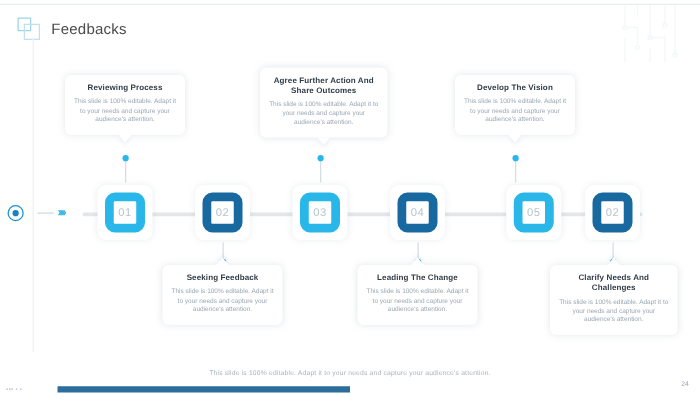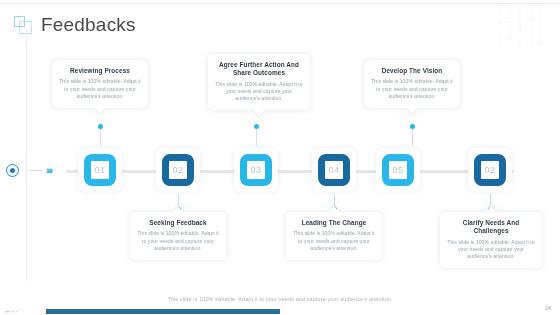--- a/index.html
+++ b/index.html
@@ -11,21 +11,21 @@
   }
   .slide{position:absolute;inset:0;background:#fff;}
 
   
   .top-rule{position:absolute;left:0;top:3px;width:560px;height:1px;background:#e9edf2;}
   .title-wrap{position:absolute;left:14px;top:14px;display:flex;align-items:center;gap:9px;}
   .logo-mark{position:relative;width:18px;height:18px;flex:none;}
   .logo-mark .sq{position:absolute;border:1.4px solid #9fd4e8;background:transparent;}
   .logo-mark .sq.a{left:0;top:0;width:9px;height:9px;}
   .logo-mark .sq.b{left:5px;top:5px;width:11px;height:11px;border-color:#bfe0ee;}
-  .page-title{font-size:19px;color:#4a4a4a;letter-spacing:.2px;font-weight:400;}
+  .page-title{font-size:12px;color:#4a4a4a;letter-spacing:.2px;font-weight:400;}
 
   
   .circuit{position:absolute;right:14px;top:4px;width:54px;height:46px;opacity:.5;}
 
   
   .left-rail{position:absolute;left:26px;top:30px;width:1px;height:252px;background:#edf1f5;}
   .rail-dot{position:absolute;left:6px;top:164px;width:13px;height:13px;border-radius:50%;
             border:1.6px solid #1b8fd0;box-sizing:border-box;background:#fff;
             display:flex;align-items:center;justify-content:center;}
   .rail-dot i{width:5px;height:5px;border-radius:50%;background:#1b7fc4;display:block;}
@@ -118,21 +118,21 @@
     <div class="node" style="left:234px;">
       <span class="box" style="border-color: rgb(41, 182, 232);">
         <span class="num">03</span>
       </span>
     </div>
     <div class="node dark" style="left:312px;align-items:center;">
       <span class="box" style="border-color: rgb(23, 105, 159);">
         <span class="num">04</span>
       </span>
     </div>
-    <div class="node" style="left:376px;">
+    <div class="node" style="left:405px;">
       <span class="box" style="border-color: rgb(41, 182, 232);">
         <span class="num">05</span>
       </span>
     </div>
     <div class="node dark" style="left:468px;">
       <span class="box" style="border-color: rgb(23, 105, 159);">
         <span class="num">02</span>
       </span>
     </div>
 

